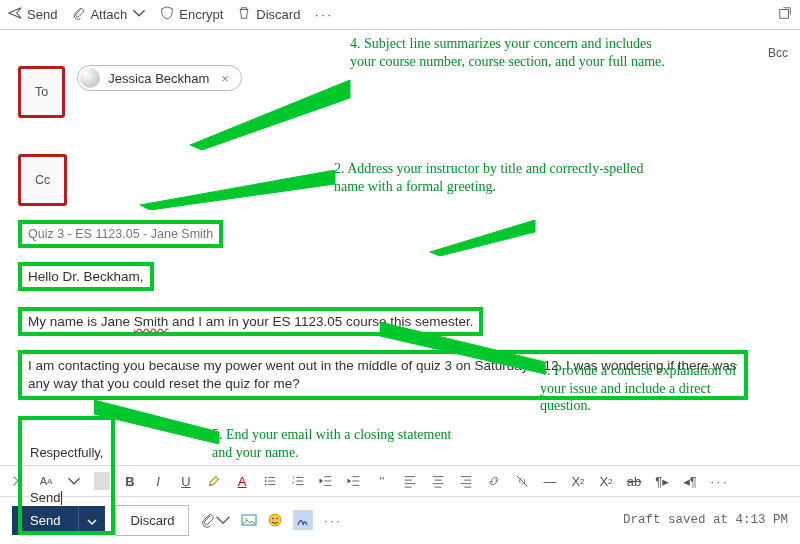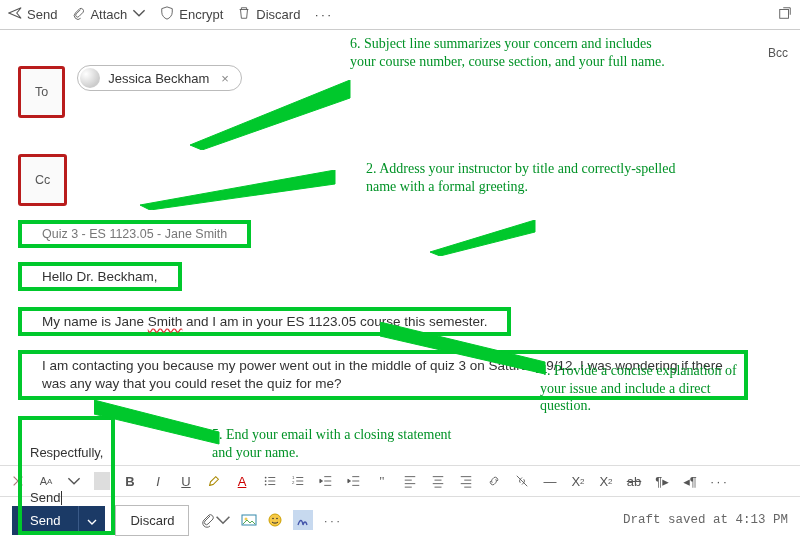--- a/index.html
+++ b/index.html
@@ -8,21 +8,21 @@
   .topbar .tbtn { display:flex; align-items:center; gap:5px; color:#444; cursor:pointer; font-size:13px; }
   .topbar .tbtn svg { width:14px; height:14px; }
   .spacer { flex:1; }
   .compose { position:relative; height:435px; padding:8px 18px 0 18px; }
   .row { display:flex; align-items:center; margin-bottom:8px; }
   .pill { border:3px solid #b91c1c; border-radius:3px; padding:16px 14px; font-size:12.5px; color:#555; background:#fafafa; cursor:pointer;margin-top:28px; }
   .chip { display:inline-flex; align-items:center; border:1px solid #bbb; border-radius:14px; padding:2px 8px 2px 2px; margin-left:12px; gap:8px; font-size:13px; }
   .avatar { width:20px; height:20px; border-radius:50%; background:linear-gradient(135deg,#d8d8d8,#aaa); background-image:radial-gradient(circle at 30% 30%, #fff 0%, #ccc 70%); }
   .chip-x { padding:0 4px; color:#888; cursor:pointer; }
   .bcc { position:absolute; right:12px; top:16px; font-size:12px; color:#555; cursor:pointer; }
-  .boxed { border:4px solid #00c82c; display:inline-block; padding:3px 20px; }
+  .boxed { border:4px solid #00c82c; display:inline-block; padding:3px 6px; }
   .subject-row { margin-top:14px; }
   .subject-row .boxed { font-size:12.5px; color:#777; }
   .body-area { position:relative; margin-top:14px; }
   .greet { margin-top:8px; }
   .intro { margin-top:16px; }
   .intro .boxed { font-size:13.5px; }
   .intro u { text-decoration:underline wavy #d33; text-underline-offset:2px; }
   .reason { margin-top:14px; }
   .reason .boxed { width:730px; font-size:13.5px; line-height:1.35; }
   .close { margin-top:16px; }
@@ -113,26 +113,26 @@
     <div class="reason"><span class="boxed">I am contacting you because my power went out in the middle of quiz 3 on Saturday 9/12. I was wondering if there was any way that you could reset the quiz for me?</span></div>
 
     <div class="close">
       <span class="boxed">
         <span>Respectfully,</span><br><br>
         <span>Send</span><span class="cursor"></span>
       </span>
     </div>
   </div>
 
-  <div class="annot" style="left:350px; top:5px; width:320px;">6. Subject line summarizes your concern and includes your course number, course section, and your full name.</div>
+  <div class="annot" style="left:350px; top:5px; width:320px;">4. Subject line summarizes your concern and includes your course number, course section, and your full name.</div>
   <svg class="conn" style="left:190px; top:50px;" width="170" height="70">
       <polygon points="0,65 160,0 160,18 12,70"></polygon>
     </svg>
 
-  <div class="annot" style="left:334px; top:130px; width:320px;margin-left:32px;">2. Address your instructor by title and correctly-spelled name with a formal greeting.</div>
+  <div class="annot" style="left:334px; top:130px; width:320px;">2. Address your instructor by title and correctly-spelled name with a formal greeting.</div>
   <svg class="conn" style="left:140px; top:140px;" width="200" height="40">
       <polygon points="0,35 195,0 195,14 10,40"></polygon>
     </svg>
 
   <svg class="conn" style="left:430px; top:190px;" width="110" height="36">
       <polygon points="0,32 105,0 105,12 10,36"></polygon>
     </svg>
 
   <div class="annot" style="left:540px; top:332px; width:220px;">4. Provide a concise explanation of your issue and include a direct question.</div>
   <svg class="conn" style="left:380px; top:292px;" width="170" height="56">

